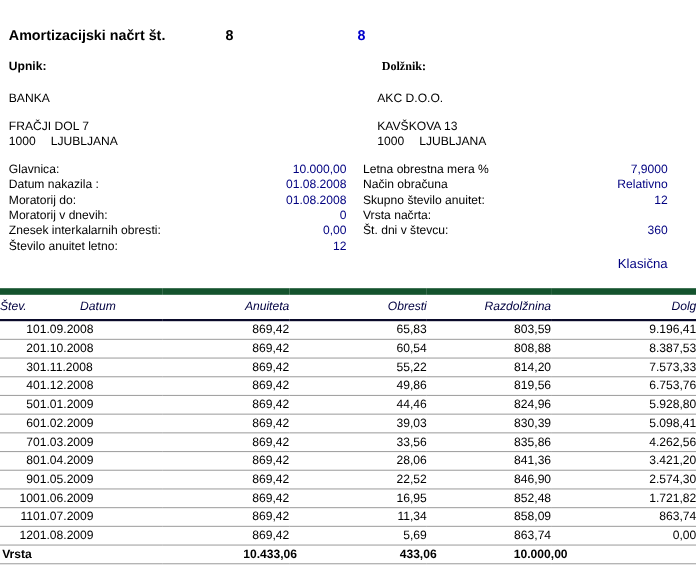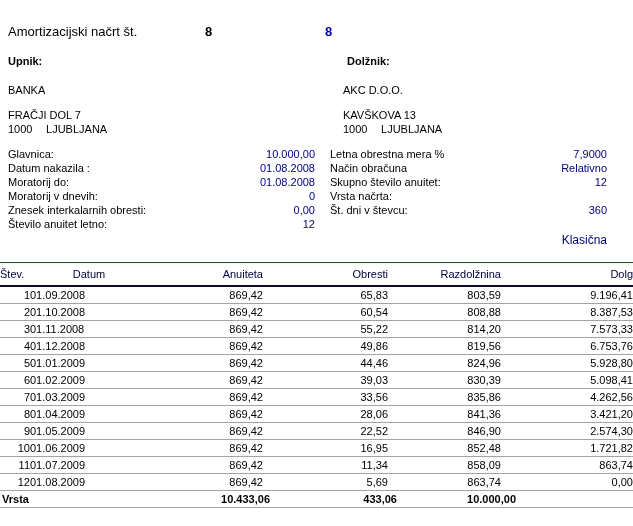--- a/index.html
+++ b/index.html
@@ -3,51 +3,51 @@
 <meta charset="utf-8">
 <style>
   html,body { margin:0; padding:0; background:#fff; }
   .page {
     position:relative; width:633px; height:526px; background:#ffffff;
     font-family:"Liberation Sans", sans-serif; font-size:11px; color:#000;
     overflow:hidden;
   }
   
   .title-row { position:absolute; top:24px; left:0; width:633px; height:16px; }
-  .title { position:absolute; left:8px; top:0; font-size:13px; font-weight:normal; color:#000; }
+  .title { position:absolute; left:8px; top:0; font-size:13px; font-weight:bold; color:#000; }
   .num-black { position:absolute; left:205px; top:0; font-size:13px; font-weight:bold; color:#000; }
   .num-blue { position:absolute; left:325px; top:0; font-size:13px; font-weight:bold; color:#0000CC; }
   
   .party { position:absolute; top:55px; }
   .party.creditor { left:8px; width:307px; }
   .party.debtor { left:343px; width:277px; }
   .party-heading { font-weight:bold; height:14px; }
-  .party.debtor .party-heading { padding-left:4px; }
+  .party.debtor .party-heading { padding-left:4px;font-family:Liberation Serif, serif; }
   .party-name { position:absolute; top:29px; left:0; }
   .party-street { position:absolute; top:54px; left:0; }
   .party-city { position:absolute; top:68px; left:0; }
   .party-city .postal { display:inline-block; min-width:35px; }
   
   .fields { position:absolute; top:147px; }
   .fields.left { left:8px; width:307px; }
   .fields.right { left:330px; width:277px; }
   .field-row { display:flex; justify-content:space-between; height:14px; line-height:14px; }
   .field-label { color:#000; white-space:nowrap; }
   .field-value { color:#000080; text-align:right; white-space:nowrap; }
   .field-value.small { font-size:12px;margin-top:44px; }
   
   table.sched {
     position:absolute; top:262px; left:0; width:633px;
     border-collapse:collapse; table-layout:fixed;
     font-size:11px;
   }
   table.sched thead th {
     height:22px; font-weight:normal; color:#000040;
-    border-top:1px solid #14532d; border-bottom:2px solid #0a0a2a;
-    padding:0; vertical-align:middle;
+    border-top:6px solid #14532d; border-bottom:2px solid #0a0a2a;
+    padding:0; vertical-align:middle;font-style:italic;
   }
   table.sched td { height:16px; padding:0; vertical-align:middle; border-bottom:1px solid #a3a3a3; color:#000; }
   th.c0 { text-align:left; padding-left:2px; }
   th.c1 { text-align:center; }
   th.c2, th.c3, th.c4 { text-align:right; padding-right:8px; }
   th.c5 { text-align:right; padding-right:16px; }
   td.c0 { text-align:right; padding-right:8px; }
   td.c1 { text-align:left; padding-left:15px;margin-left:32px; }
   td.c2, td.c3, td.c4 { text-align:right; padding-right:8px; }
   td.c5 { text-align:right; padding-right:3px; }

